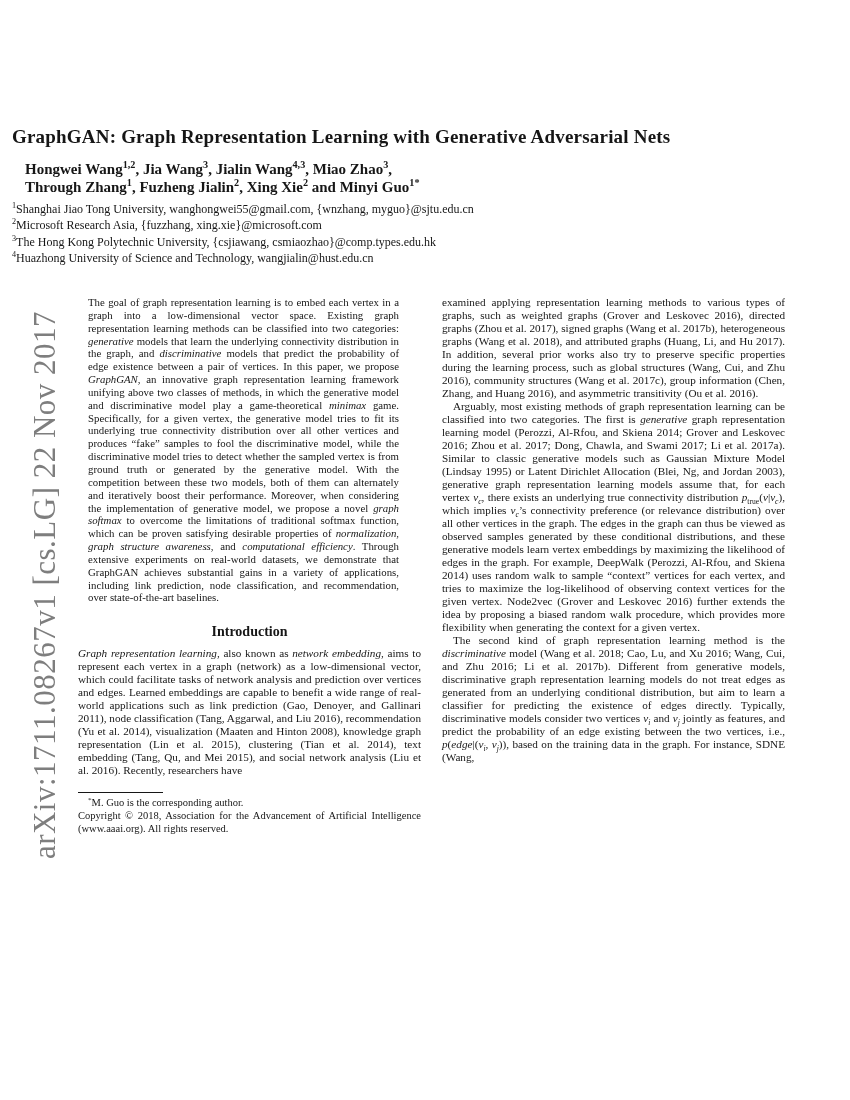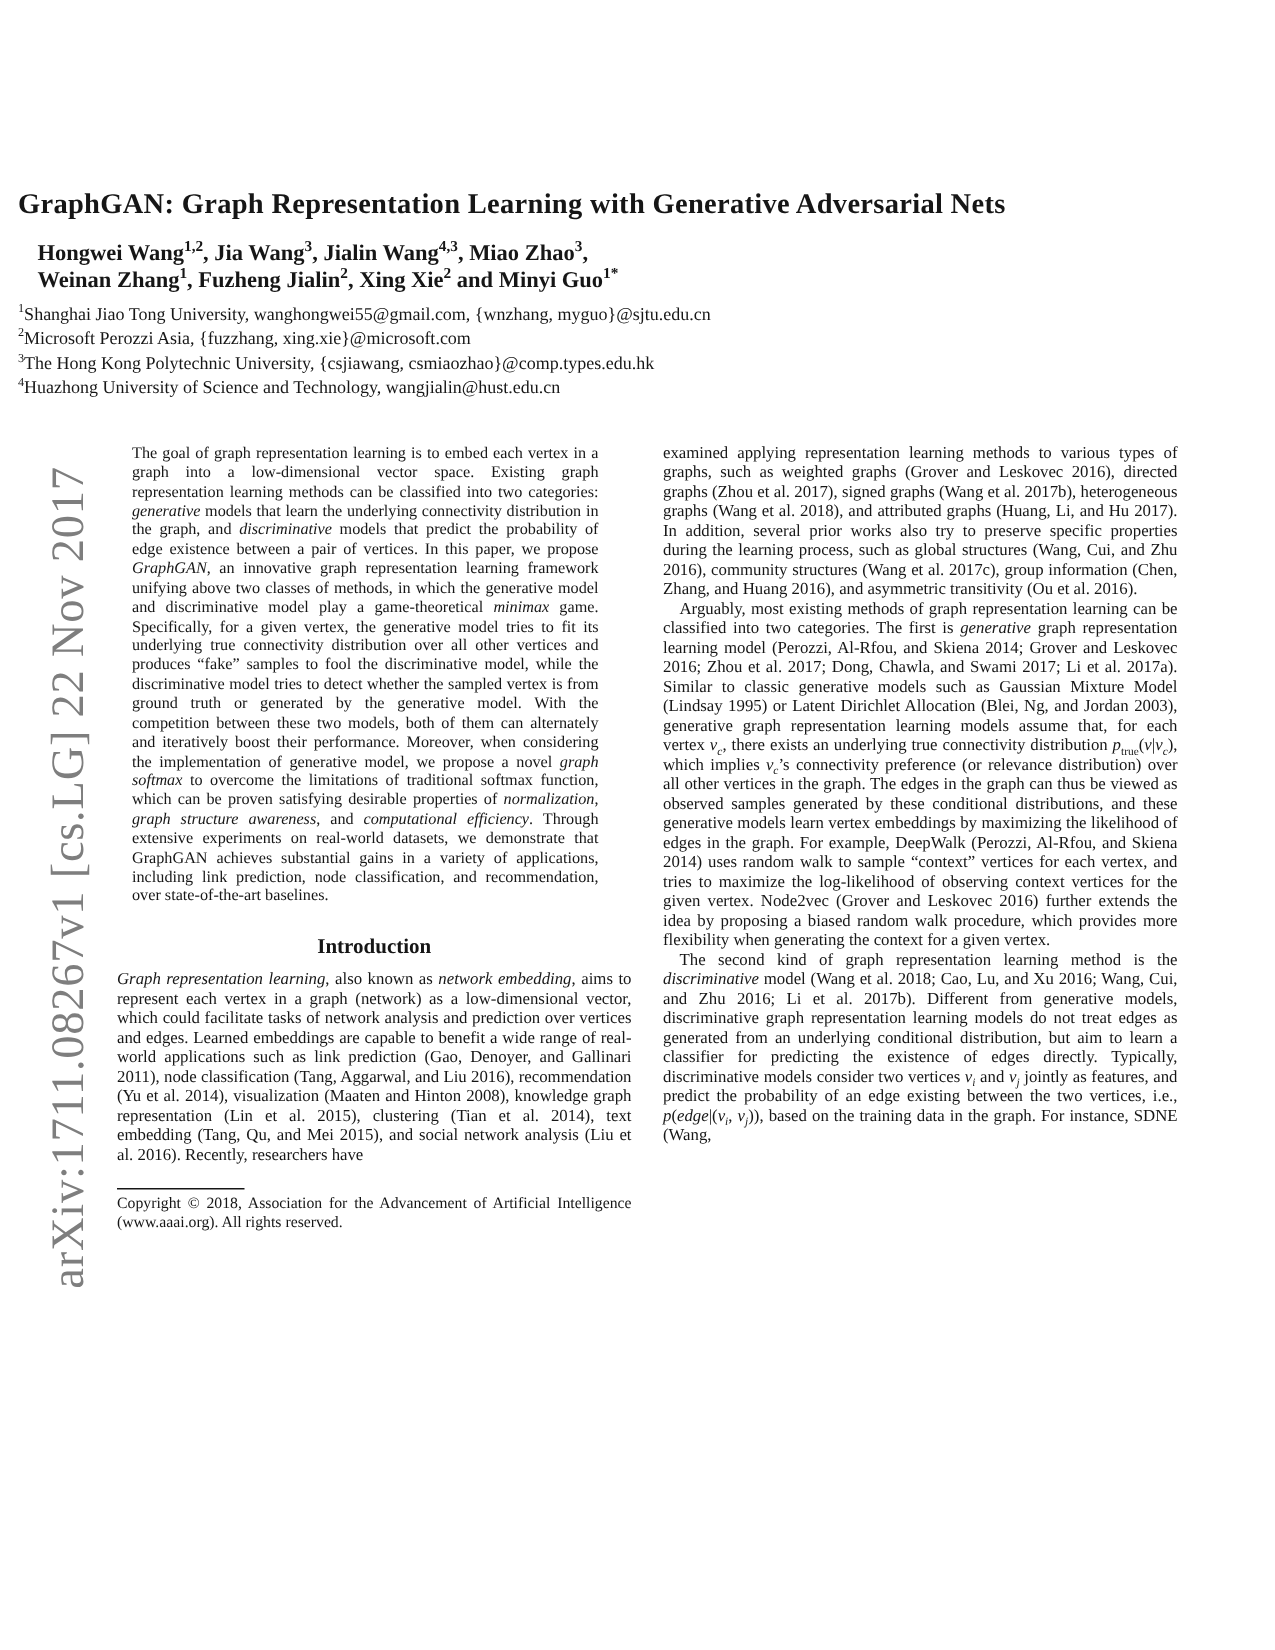--- a/index.html
+++ b/index.html
@@ -57,38 +57,39 @@
 <body>
 
 <div class="page">
 
   <div class="arxiv-label">arXiv:1711.08267v1  [cs.LG]  22 Nov 2017</div>
 
   <div class="header">
     <h1 class="paper-title">GraphGAN: Graph Representation Learning with Generative Adversarial Nets</h1>
     <div class="authors">
       <div><span>Hongwei Wang</span><span class="seg-sup">1,2</span><span>, Jia Wang</span><span class="seg-sup">3</span><span>, Jialin Wang</span><span class="seg-sup">4,3</span><span>, Miao Zhao</span><span class="seg-sup">3</span><span>,</span></div>
-      <div><span>Weinan Zhang</span><span class="seg-sup">1</span><span>, Fuzheng Jialin</span><span class="seg-sup">2</span><span>, Xing Xie</span><span class="seg-sup">2</span><span> and Minyi Guo</span><span class="seg-sup">1*</span></div>
+      <div><span>Through Zhang</span><span class="seg-sup">1</span><span>, Fuzheng Jialin</span><span class="seg-sup">2</span><span>, Xing Xie</span><span class="seg-sup">2</span><span> and Minyi Guo</span><span class="seg-sup">1*</span></div>
     </div>
     <div class="affiliations">
       <div><span class="seg-sup">1</span><span>Shanghai Jiao Tong University, wanghongwei55@gmail.com, {wnzhang, myguo}@sjtu.edu.cn</span></div>
-      <div><span class="seg-sup">2</span><span>Microsoft Perozzi Asia, {fuzzhang, xing.xie}@microsoft.com</span></div>
+      <div><span class="seg-sup">2</span><span>Microsoft Research Asia, {fuzzhang, xing.xie}@microsoft.com</span></div>
       <div><span class="seg-sup">3</span><span>The Hong Kong Polytechnic University, {csjiawang, csmiaozhao}@comp.types.edu.hk</span></div>
       <div><span class="seg-sup">4</span><span>Huazhong University of Science and Technology, wangjialin@hust.edu.cn</span></div>
     </div>
   </div>
 
   <div class="col col-left">
     <p class="abstract-body"><span>The goal of graph representation learning is to embed each vertex in a graph into a low-dimensional vector space. Existing graph representation learning methods can be classified into two categories: </span><span class="seg-i">generative</span><span> models that learn the underlying connectivity distribution in the graph, and </span><span class="seg-i">discriminative</span><span> models that predict the probability of edge existence between a pair of vertices. In this paper, we propose </span><span class="seg-i">GraphGAN</span><span>, an innovative graph representation learning framework unifying above two classes of methods, in which the generative model and discriminative model play a game-theoretical </span><span class="seg-i">minimax</span><span> game. Specifically, for a given vertex, the generative model tries to fit its underlying true connectivity distribution over all other vertices and produces “fake” samples to fool the discriminative model, while the discriminative model tries to detect whether the sampled vertex is from ground truth or generated by the generative model. With the competition between these two models, both of them can alternately and iteratively boost their performance. Moreover, when considering the implementation of generative model, we propose a novel </span><span class="seg-i">graph softmax</span><span> to overcome the limitations of traditional softmax function, which can be proven satisfying desirable properties of </span><span class="seg-i">normalization</span><span>, </span><span class="seg-i">graph structure awareness</span><span>, and </span><span class="seg-i">computational efficiency</span><span>. Through extensive experiments on real-world datasets, we demonstrate that GraphGAN achieves substantial gains in a variety of applications, including link prediction, node classification, and recommendation, over state-of-the-art baselines.</span></p>
 
     <h2 class="section-heading intro-heading">Introduction</h2>
     <p class="body-par"><span class="seg-i">Graph representation learning</span><span>, also known as </span><span class="seg-i">network embedding</span><span>, aims to represent each vertex in a graph (network) as a low-dimensional vector, which could facilitate tasks of network analysis and prediction over vertices and edges. Learned embeddings are capable to benefit a wide range of real-world applications such as link prediction (Gao, Denoyer, and Gallinari 2011), node classification (Tang, Aggarwal, and Liu 2016), recommendation (Yu et al. 2014), visualization (Maaten and Hinton 2008), knowledge graph representation (Lin et al. 2015), clustering (Tian et al. 2014), text embedding (Tang, Qu, and Mei 2015), and social network analysis (Liu et al. 2016). Recently, researchers have</span></p>
 
     <div class="footnote">
       <hr class="footnote-rule">
+      <p class="footnote-first"><span class="seg-sup">*</span><span>M. Guo is the corresponding author.</span></p>
       <p>Copyright © 2018, Association for the Advancement of Artificial Intelligence (www.aaai.org). All rights reserved.</p>
     </div>
   </div>
 
   <div class="col col-right">
     <p class="body-par"><span>examined applying representation learning methods to various types of graphs, such as weighted graphs (Grover and Leskovec 2016), directed graphs (Zhou et al. 2017), signed graphs (Wang et al. 2017b), heterogeneous graphs (Wang et al. 2018), and attributed graphs (Huang, Li, and Hu 2017). In addition, several prior works also try to preserve specific properties during the learning process, such as global structures (Wang, Cui, and Zhu 2016), community structures (Wang et al. 2017c), group information (Chen, Zhang, and Huang 2016), and asymmetric transitivity (Ou et al. 2016).</span></p>
     <p class="body-par indent"><span>Arguably, most existing methods of graph representation learning can be classified into two categories. The first is </span><span class="seg-i">generative</span><span> graph representation learning model (Perozzi, Al-Rfou, and Skiena 2014; Grover and Leskovec 2016; Zhou et al. 2017; Dong, Chawla, and Swami 2017; Li et al. 2017a). Similar to classic generative models such as Gaussian Mixture Model (Lindsay 1995) or Latent Dirichlet Allocation (Blei, Ng, and Jordan 2003), generative graph representation learning models assume that, for each vertex </span><span class="seg-i">v</span><span class="seg-sub">c</span><span>, there exists an underlying true connectivity distribution </span><span class="seg-i">p</span><span class="seg-rsub">true</span><span>(</span><span class="seg-i">v</span><span>|</span><span class="seg-i">v</span><span class="seg-sub">c</span><span>)</span><span>, which implies </span><span class="seg-i">v</span><span class="seg-sub">c</span><span>’s connectivity preference (or relevance distribution) over all other vertices in the graph. The edges in the graph can thus be viewed as observed samples generated by these conditional distributions, and these generative models learn vertex embeddings by maximizing the likelihood of edges in the graph. For example, DeepWalk (Perozzi, Al-Rfou, and Skiena 2014) uses random walk to sample “context” vertices for each vertex, and tries to maximize the log-likelihood of observing context vertices for the given vertex. Node2vec (Grover and Leskovec 2016) further extends the idea by proposing a biased random walk procedure, which provides more flexibility when generating the context for a given vertex.</span></p>
     <p class="body-par indent"><span>The second kind of graph representation learning method is the </span><span class="seg-i">discriminative</span><span> model (Wang et al. 2018; Cao, Lu, and Xu 2016; Wang, Cui, and Zhu 2016; Li et al. 2017b). Different from generative models, discriminative graph representation learning models do not treat edges as generated from an underlying conditional distribution, but aim to learn a classifier for predicting the existence of edges directly. Typically, discriminative models consider two vertices </span><span class="seg-i">v</span><span class="seg-sub">i</span><span> and </span><span class="seg-i">v</span><span class="seg-sub">j</span><span> jointly as features, and predict the probability of an edge existing between the two vertices, i.e., </span><span class="seg-i">p</span><span>(</span><span class="seg-i">edge</span><span>|(</span><span class="seg-i">v</span><span class="seg-sub">i</span><span>, </span><span class="seg-i">v</span><span class="seg-sub">j</span><span>))</span><span>, based on the training data in the graph. For instance, SDNE (Wang,</span></p>
   </div>
 

